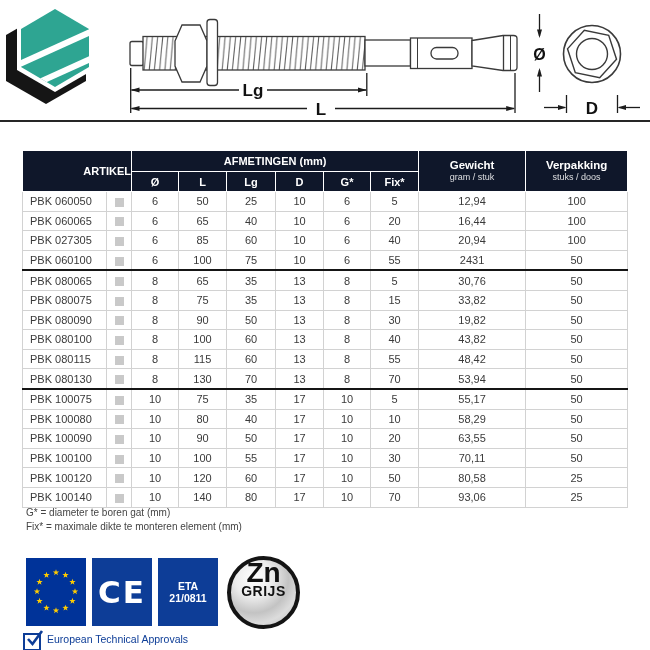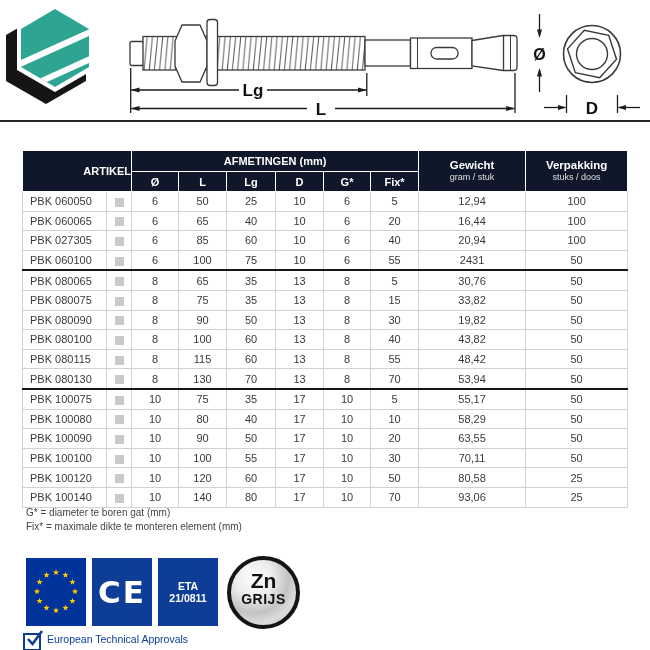--- a/index.html
+++ b/index.html
@@ -37,21 +37,21 @@
   
   .badge{position:absolute;top:558px;width:60px;height:68px;background:#0D3D97;
          display:flex;align-items:center;justify-content:center;}
   .badge.eu{left:26px;}
   .badge.ce{left:92px;color:#fff;font-weight:bold;font-size:31px;letter-spacing:2px;
             font-family:"DejaVu Sans",sans-serif;}
   .badge.eta{left:158px;color:#fff;font-weight:bold;font-size:10.5px;text-align:center;}
   .zn{position:absolute;left:227px;top:556px;width:65px;height:65px;border-radius:50%;
       border:4px solid #141414;text-align:center;
       background:radial-gradient(circle at 35% 28%,#ffffff 0%,#ececec 30%,#c3c3c3 55%,#dcdcdc 72%,#b8b8b8 100%);}
-  .zn .zn-main{font-size:21px;font-weight:bold;color:#111;margin-top:10px;line-height:22px;}
+  .zn .zn-main{font-size:28px;font-weight:bold;color:#111;margin-top:2px;line-height:22px;}
   .zn .zn-sub{font-size:14px;font-weight:bold;color:#111;letter-spacing:.5px;line-height:15px;}
   .checkrow{position:absolute;left:23px;top:630px;height:18px;}
   .checkbox{position:absolute;left:0;top:3px;width:14px;height:14px;background:#fff;
             border:2px solid #0D3D97;}
   .checkrow svg{position:absolute;left:2px;top:-2px;}
   .checklabel{position:absolute;left:24px;top:3px;font-size:10.5px;font-weight:normal;
               color:#0D3D97;white-space:nowrap;}
 </style>
 </head>
 <body>

